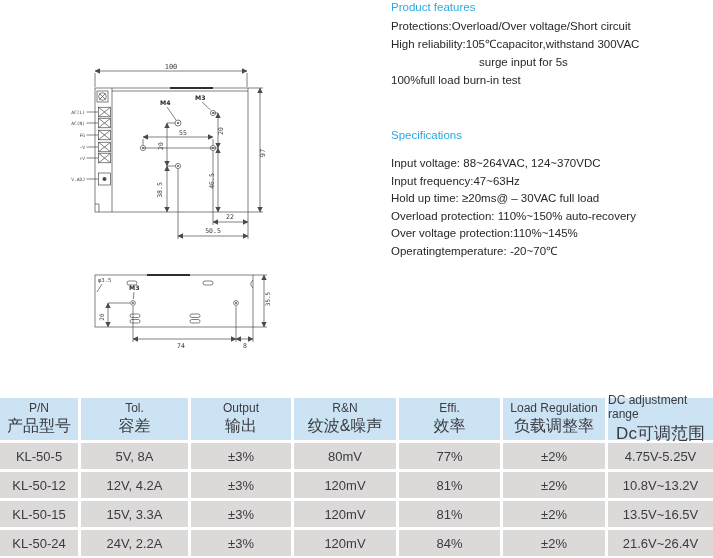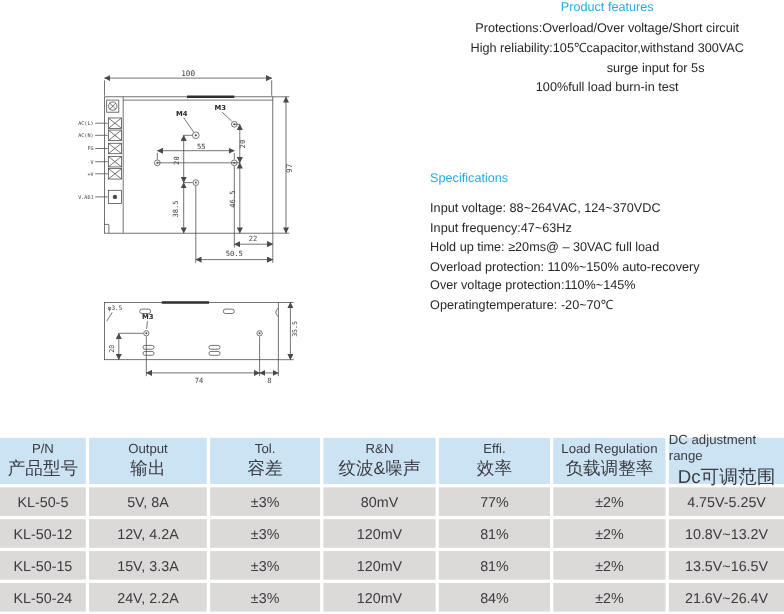--- a/index.html
+++ b/index.html
@@ -3,23 +3,23 @@
 <meta charset="utf-8">
 <style>
   * { margin:0; padding:0; box-sizing:border-box; }
   html,body { background:#ffffff; }
   body { font-family:"Liberation Sans", sans-serif; }
   .page { position:relative; width:713px; height:558px; background:#fff; overflow:hidden; }
 
   
   .textblock { position:absolute; width:322px; color:#26262c; }
   .textblock h2 { color:#29abe2; font-size:11.5px; font-weight:400; }
-  .features { left:391px; top:1px;text-align:center; }
+  .features { left:391px; top:1px; }
   .features h2 { margin-bottom:4px; }
-  .specs { left:391px; top:156px; }
+  .specs { left:391px; top:129px; }
   .specs h2 { margin-bottom:14px; }
   .tline { font-size:11.5px; line-height:18px; white-space:nowrap; }
   .specs .tline { line-height:17.5px; }
   .tline.indent { padding-left:88px; }
 
   
   .drawing { position:absolute; }
   .drawing .ln { stroke:#4a4a4a; stroke-width:0.7; fill:none; }
   .drawing .thick { stroke:#2e2e2e; stroke-width:2.2; fill:none; }
   .drawing .fill { fill:#4a4a4a; }
@@ -271,26 +271,26 @@
     <div class="tline">Over voltage protection:110%~145%</div>
     <div class="tline">Operatingtemperature:  -20~70℃</div>
   </div>
 
   <div class="spec-table" id="spec-table">
       <div class="th">
         <div class="en">P/N</div>
         <div class="zh">产品型号</div>
       </div>
       <div class="th">
+        <div class="en">Tol.</div>
+        <div class="zh">容差</div>
+      </div>
+      <div class="th">
         <div class="en">Output</div>
         <div class="zh">输出</div>
-      </div>
-      <div class="th">
-        <div class="en">Tol.</div>
-        <div class="zh">容差</div>
       </div>
       <div class="th">
         <div class="en">R&amp;N</div>
         <div class="zh">纹波&amp;噪声</div>
       </div>
       <div class="th">
         <div class="en">Effi.</div>
         <div class="zh">效率</div>
       </div>
       <div class="th">

